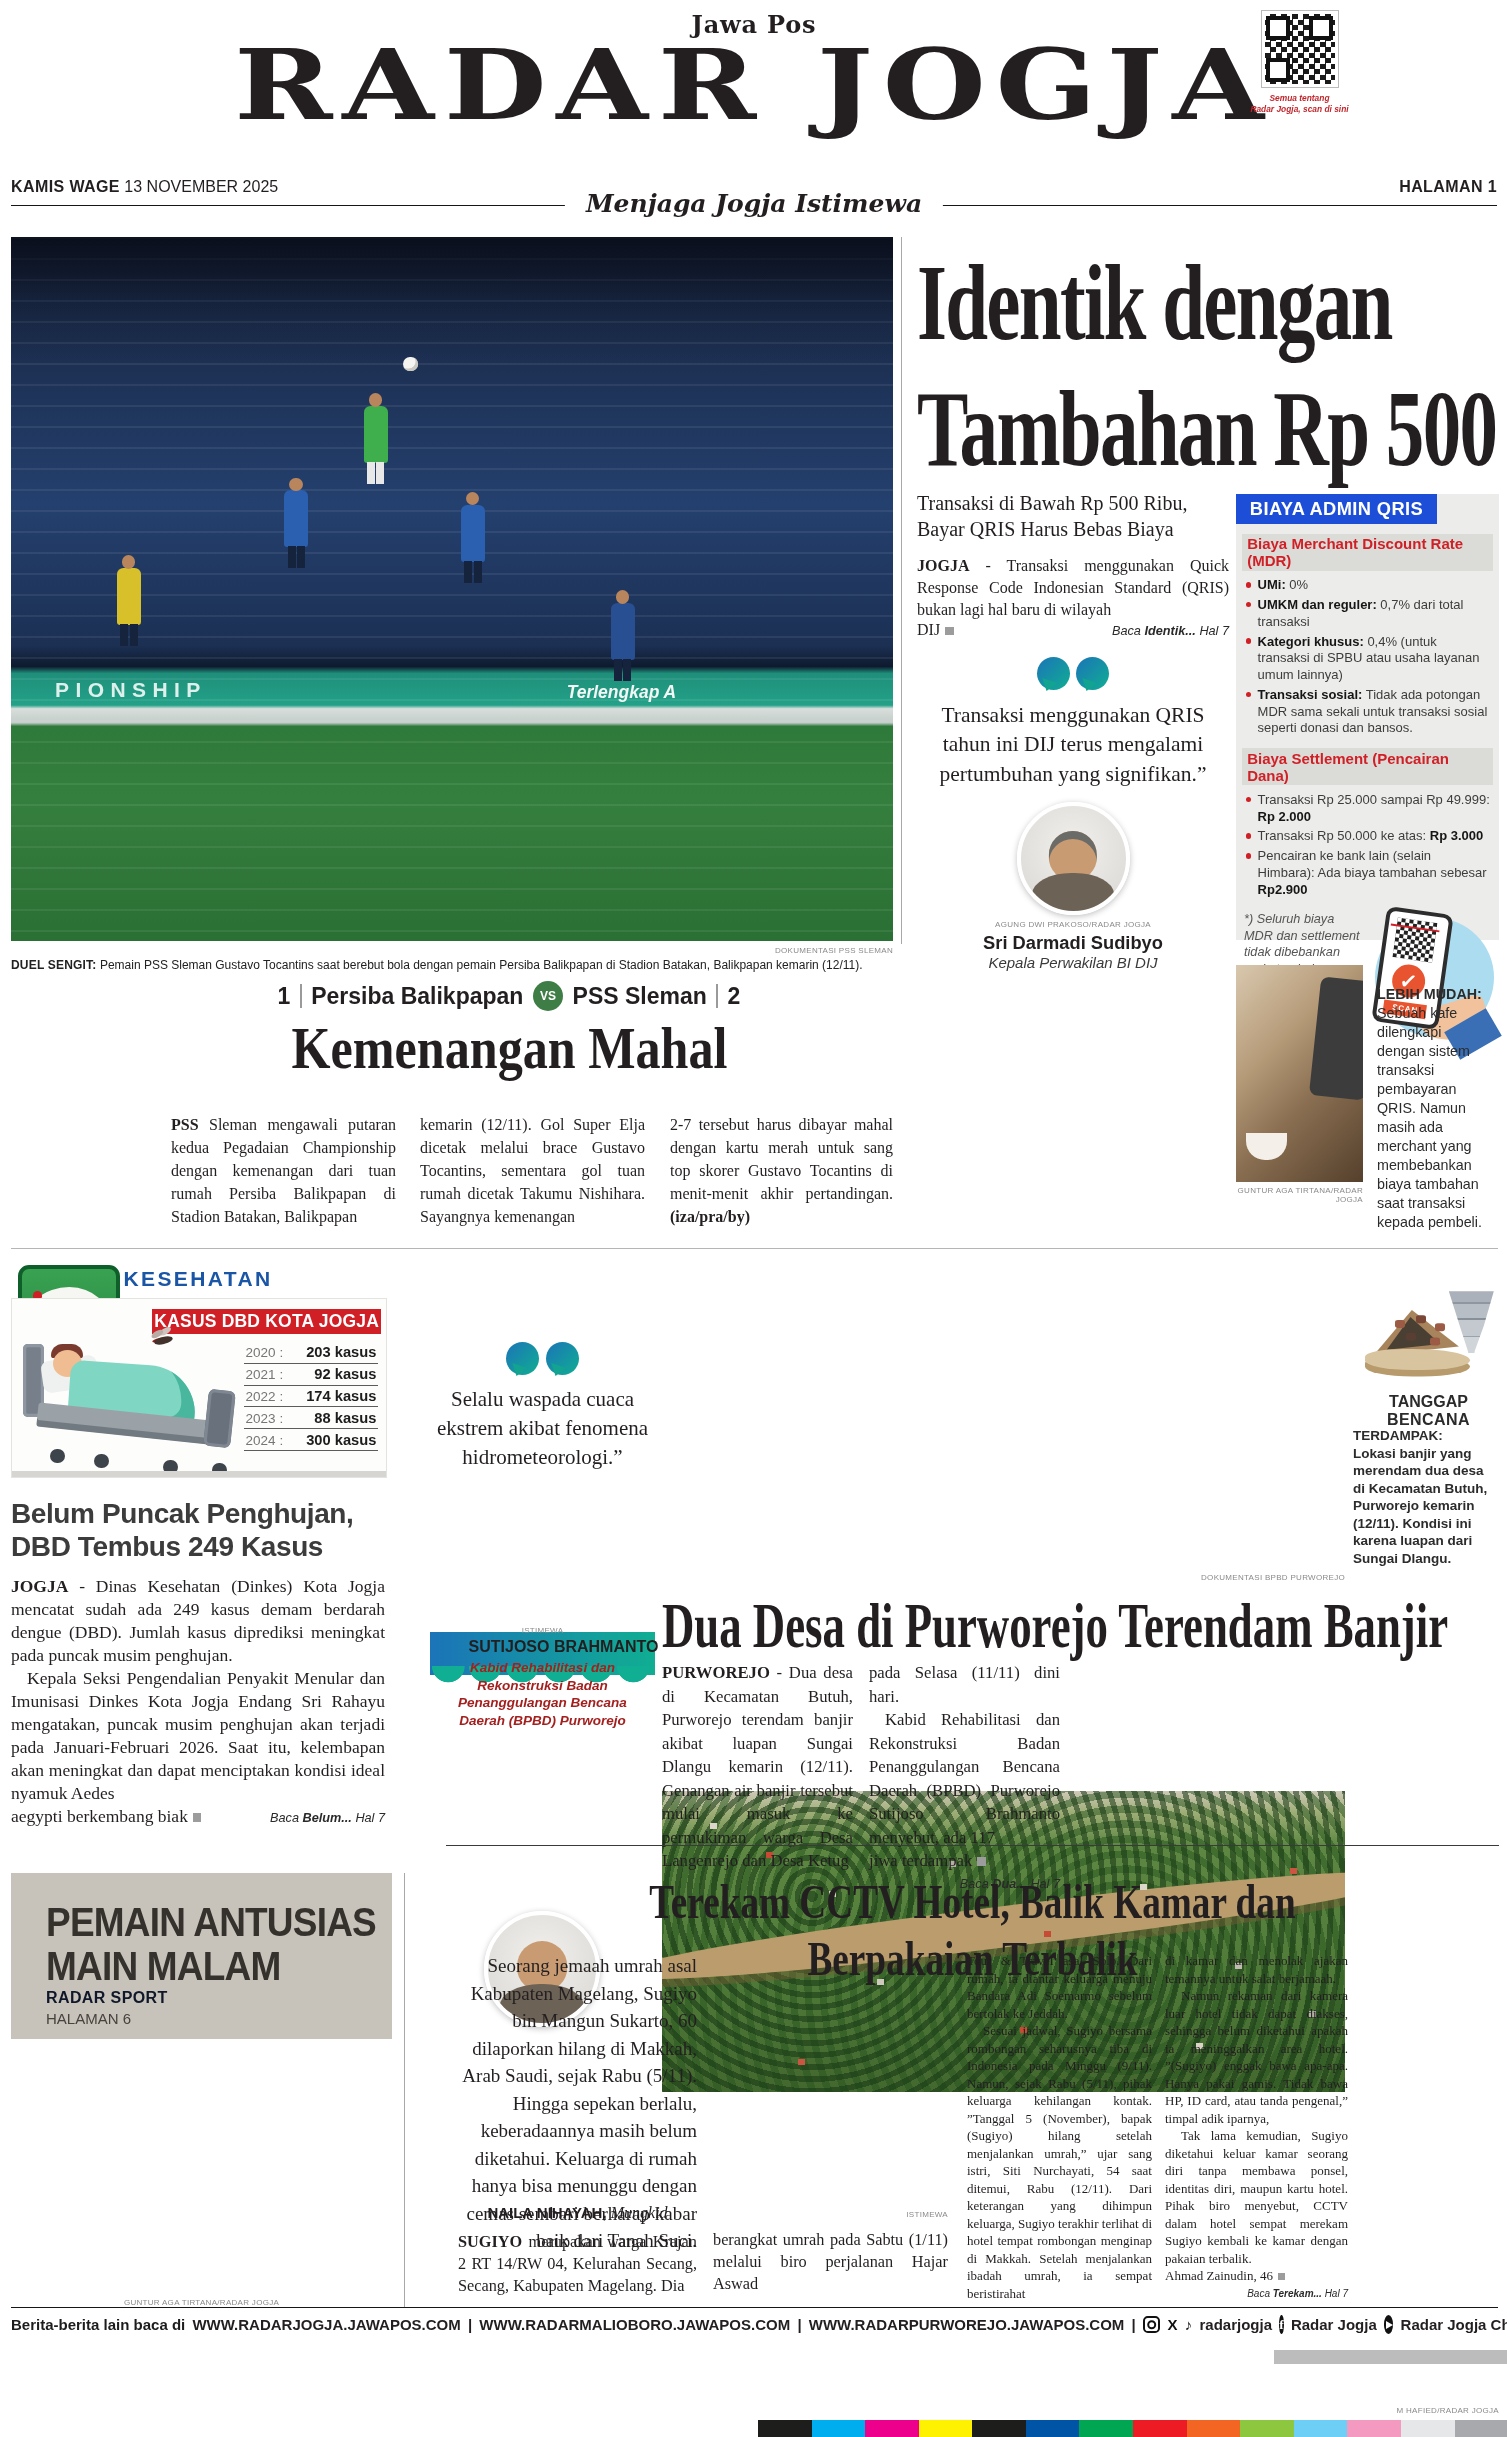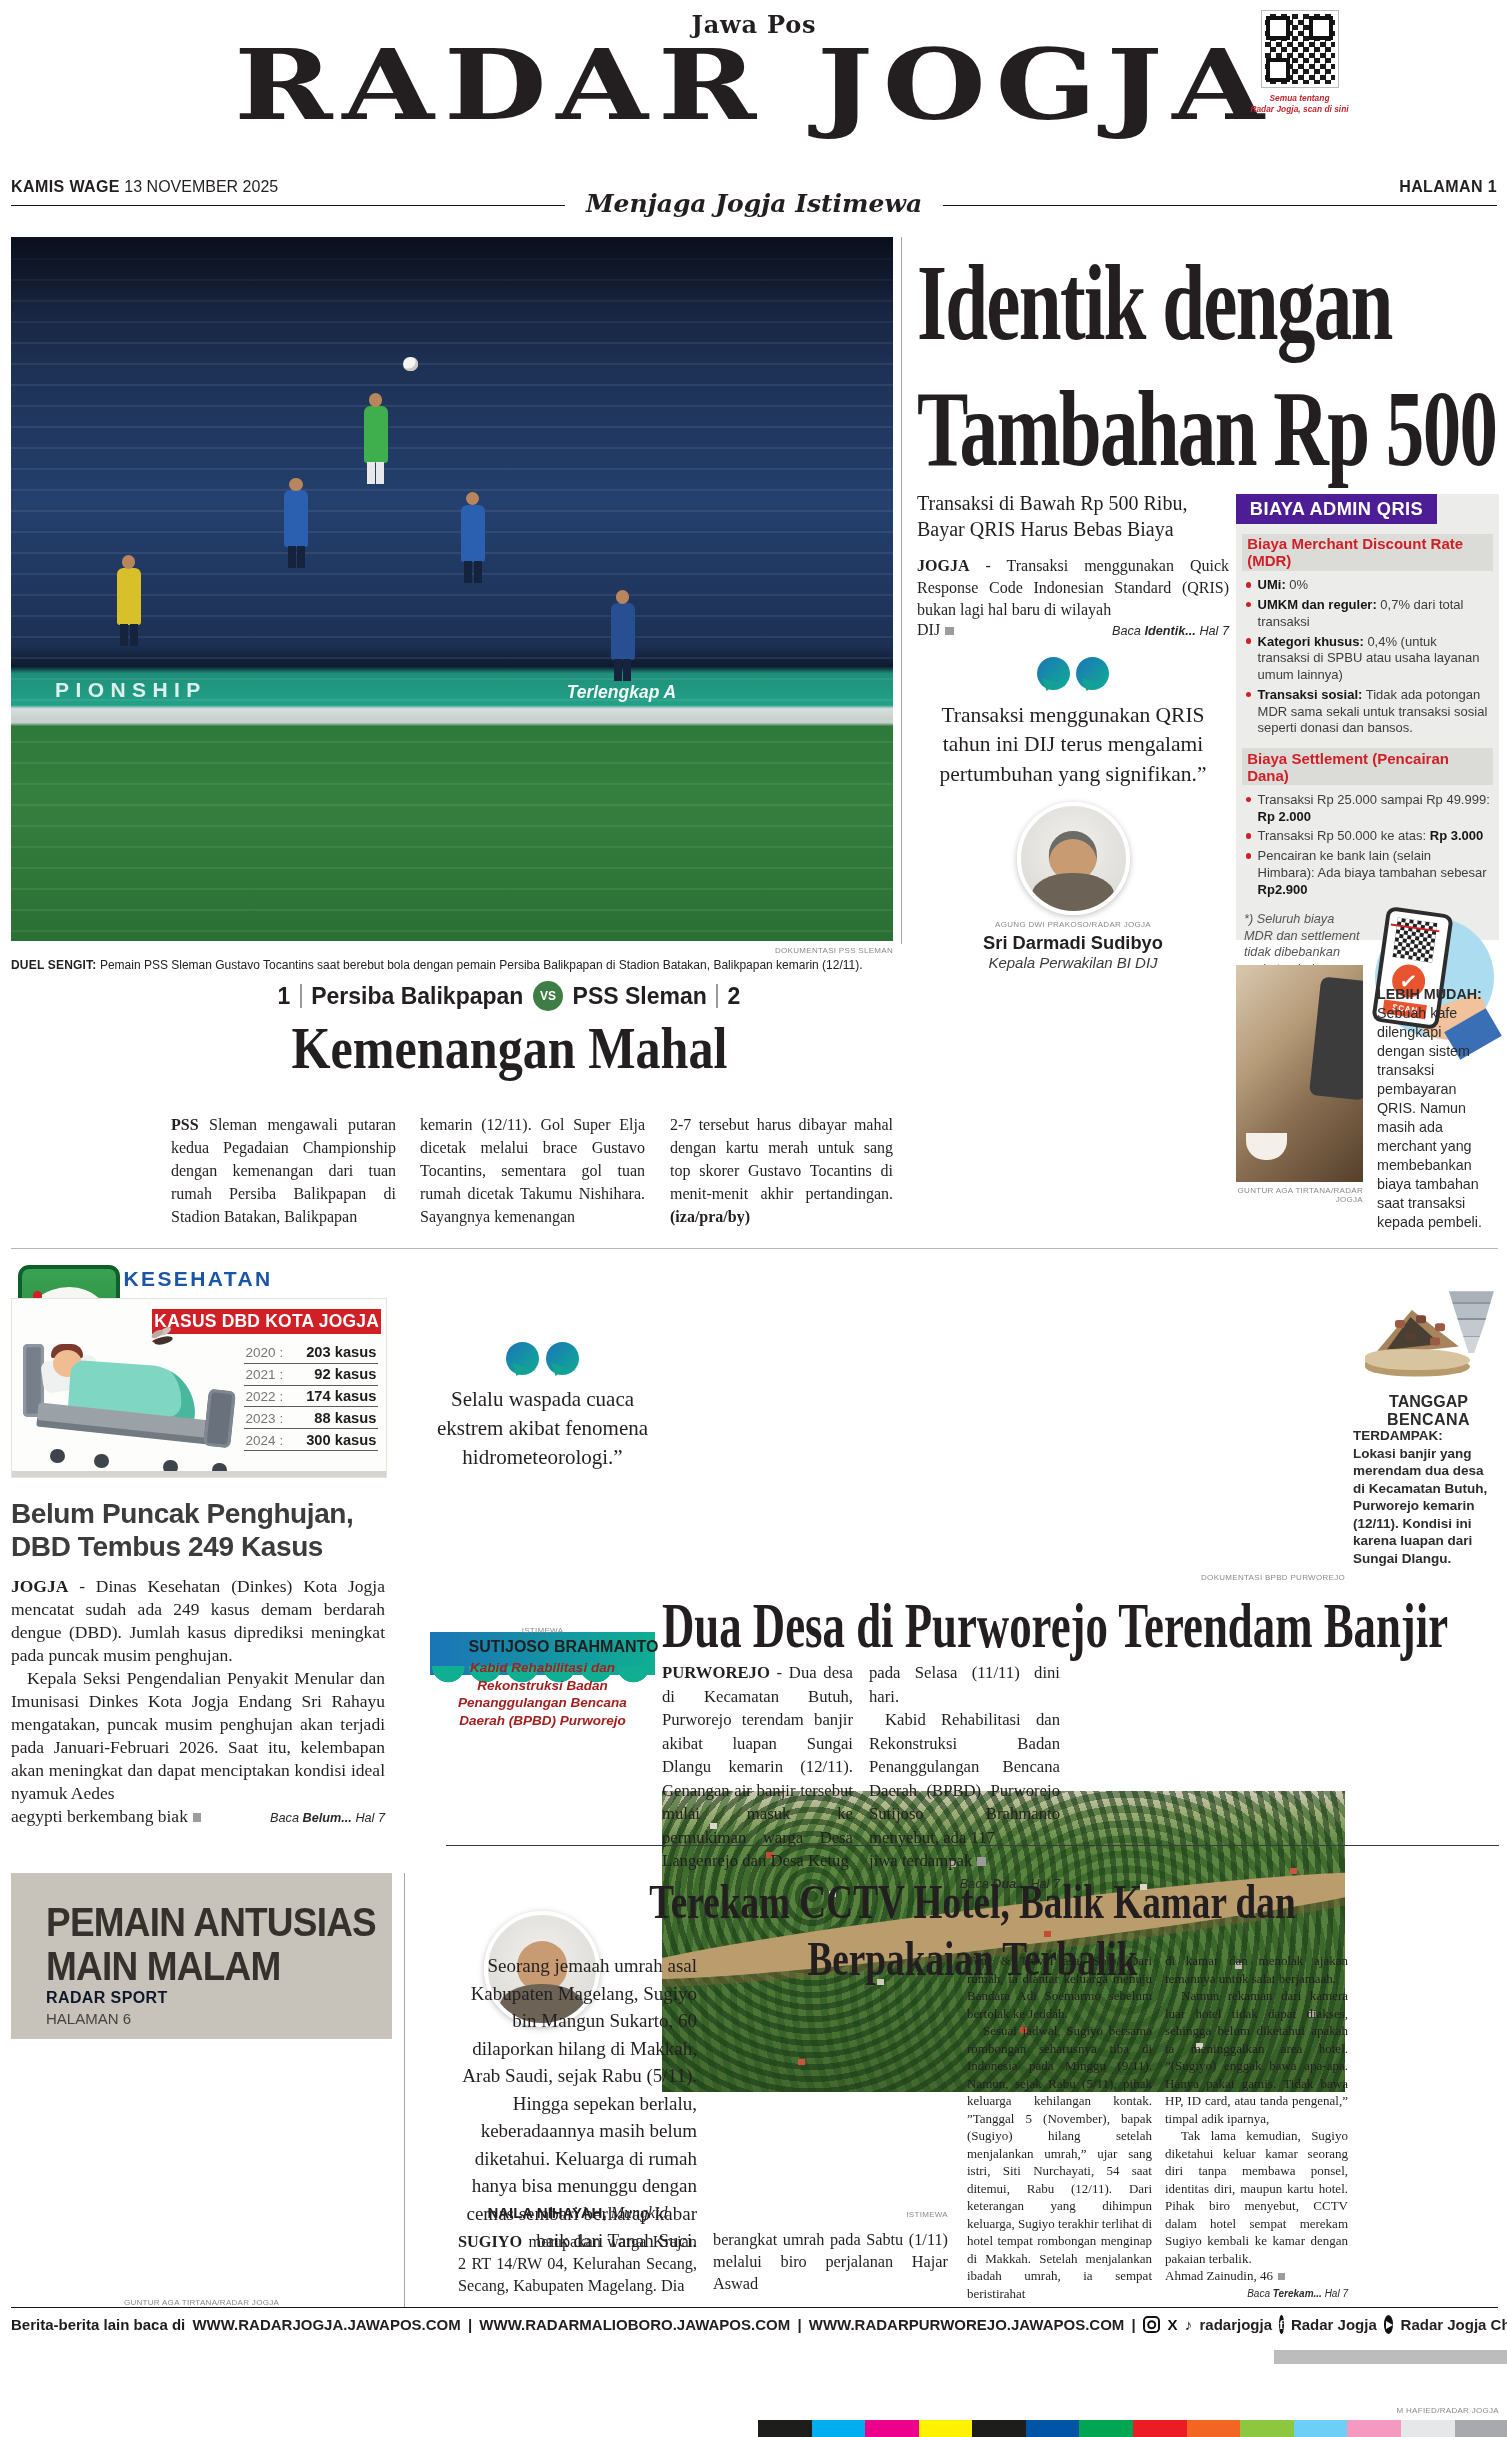--- a/index.html
+++ b/index.html
@@ -71,21 +71,21 @@
             box-shadow:0 1.6px 6.4px rgba(0,0,0,.25);position:relative;overflow:hidden;}
   .portrait::before{content:"";position:absolute;left:50%;top:24%;transform:translateX(-50%);width:46%;height:46%;
             border-radius:50% 50% 46% 46%;background:#c89b72;}
   .portrait::after{content:"";position:absolute;left:50%;bottom:-6%;transform:translateX(-50%);width:78%;height:42%;
             border-radius:48% 48% 0 0;background:#6c6256;}
   .p-hair::before{box-shadow:inset 0 8px 0 #6b6b68;}
   .src-name{font-size:18.3px;font-weight:bold;margin-top:3.2px;}
   .src-title{font-size:15px;font-style:italic;color:#3a3a3a;}
   
   .qris{left:1236px;top:494px;width:263px;height:446px;background:#ececea;}
-  .qris-header{width:201px;background:#4c1d95;color:#fff;font-weight:bold;font-size:18.3px;text-align:center;
+  .qris-header{width:201px;background:#1d4ed8;color:#fff;font-weight:bold;font-size:18.3px;text-align:center;
                padding:4px 0;letter-spacing:0.4px;}
   .qris-sec{display:inline-block;background:#dbdbd8;color:#d11f26;font-weight:bold;font-size:15px;
             padding:1.6px 4.8px;margin:9.6px 6.4px 4.8px;}
   .qitem{display:flex;gap:6.4px;padding:1.6px 8px 1.6px 9.6px;font-size:13px;line-height:16.7px;color:#3d3d3d;}
   .qitem .dot{flex:0 0 5.6px;width:5.6px;height:5.6px;border-radius:50%;background:#d11f26;margin-top:4.8px;}
   .qitem b{color:#161616;}
   .qris-note{float:left;width:118px;margin:11px 0 0 8px;font-size:12.7px;line-height:16.7px;font-style:italic;color:#555;}
   .phone-wrap{float:right;width:126px;height:134px;position:relative;margin:9.6px 4.8px 0 0;}
   .phone-circle{position:absolute;right:0;top:8px;width:119px;height:119px;border-radius:50%;background:#abdcf0;}
   .hand{position:absolute;right:6.4px;bottom:4.8px;width:67px;height:37px;background:#f2c29c;border-radius:40% 20% 30% 60%;transform:rotate(-18deg);}

